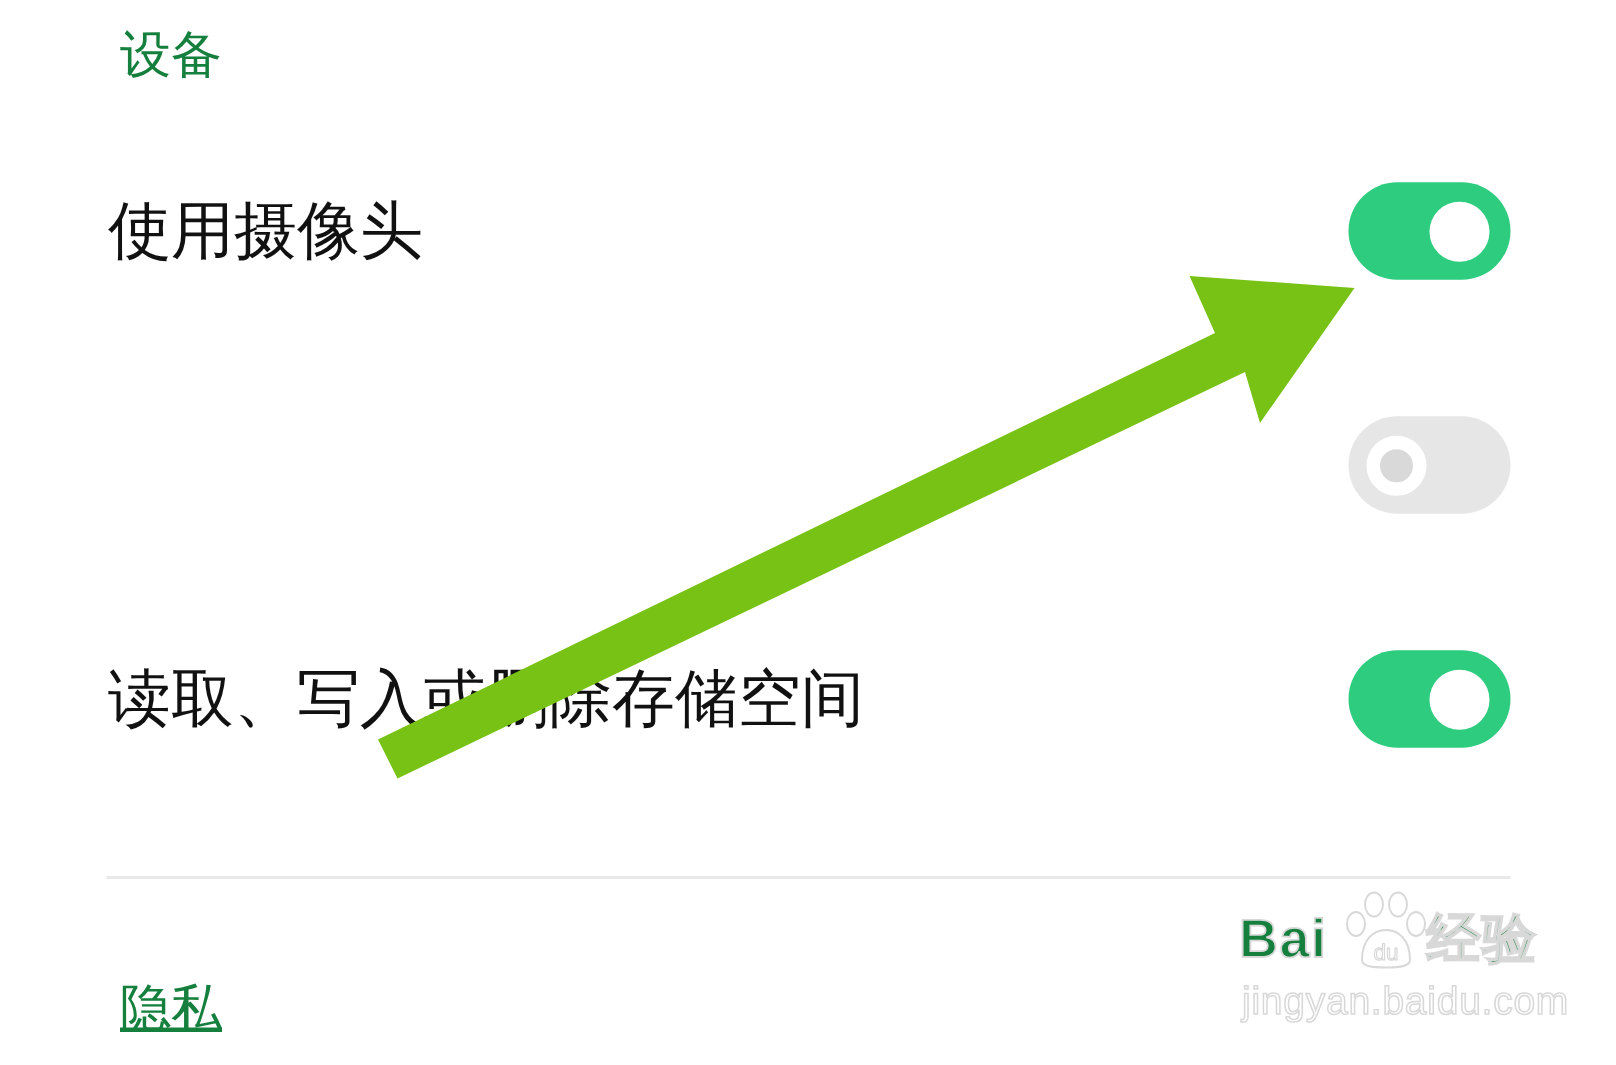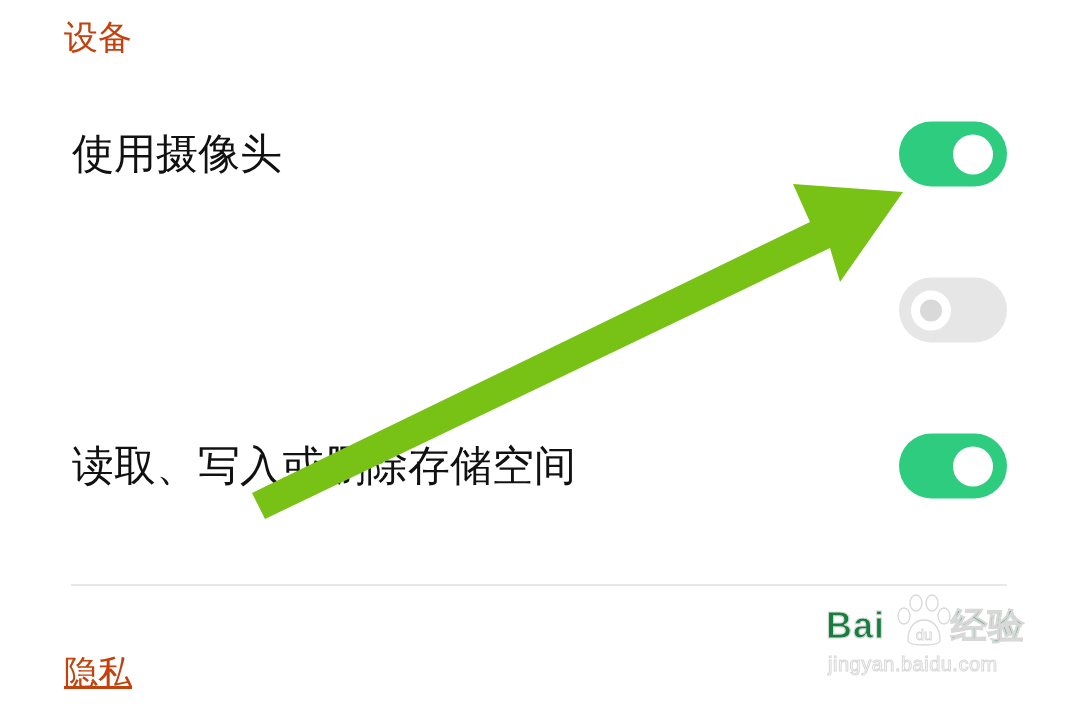--- a/index.html
+++ b/index.html
@@ -9,23 +9,23 @@
   }
   body {
     width: 1077px;
     height: 710px;
     position: relative;
     overflow: hidden;
     font-family: "DejaVu Sans", "Liberation Sans", sans-serif;
   }
   .section-header {
     position: absolute;
-    left: 64px;
+    left: 80px;
     font-size: 34px;
-    color: #c2410c;
+    color: #15803d;
     line-height: 1;
   }
   .row {
     position: absolute;
     left: 0;
     width: 1077px;
     height: 100px;
   }
   .row-label {
     position: absolute;
@@ -112,21 +112,21 @@
     left: 68px;
     top: 0px;
     width: 60px;
     height: 52px;
   }
   .wm-url {
     position: absolute;
     left: 2px;
     top: 60px;
     font-family: "Liberation Sans", sans-serif;
-    font-size: 20px;
+    font-size: 26px;
     color: #ffffff;
     -webkit-text-stroke: 1px #d8d8d8;
     letter-spacing: 0.5px;
     line-height: 1;
   }
 </style>
 </head>
 <body>
 
 <div class="section-header" style="top:20px;">设备</div>

